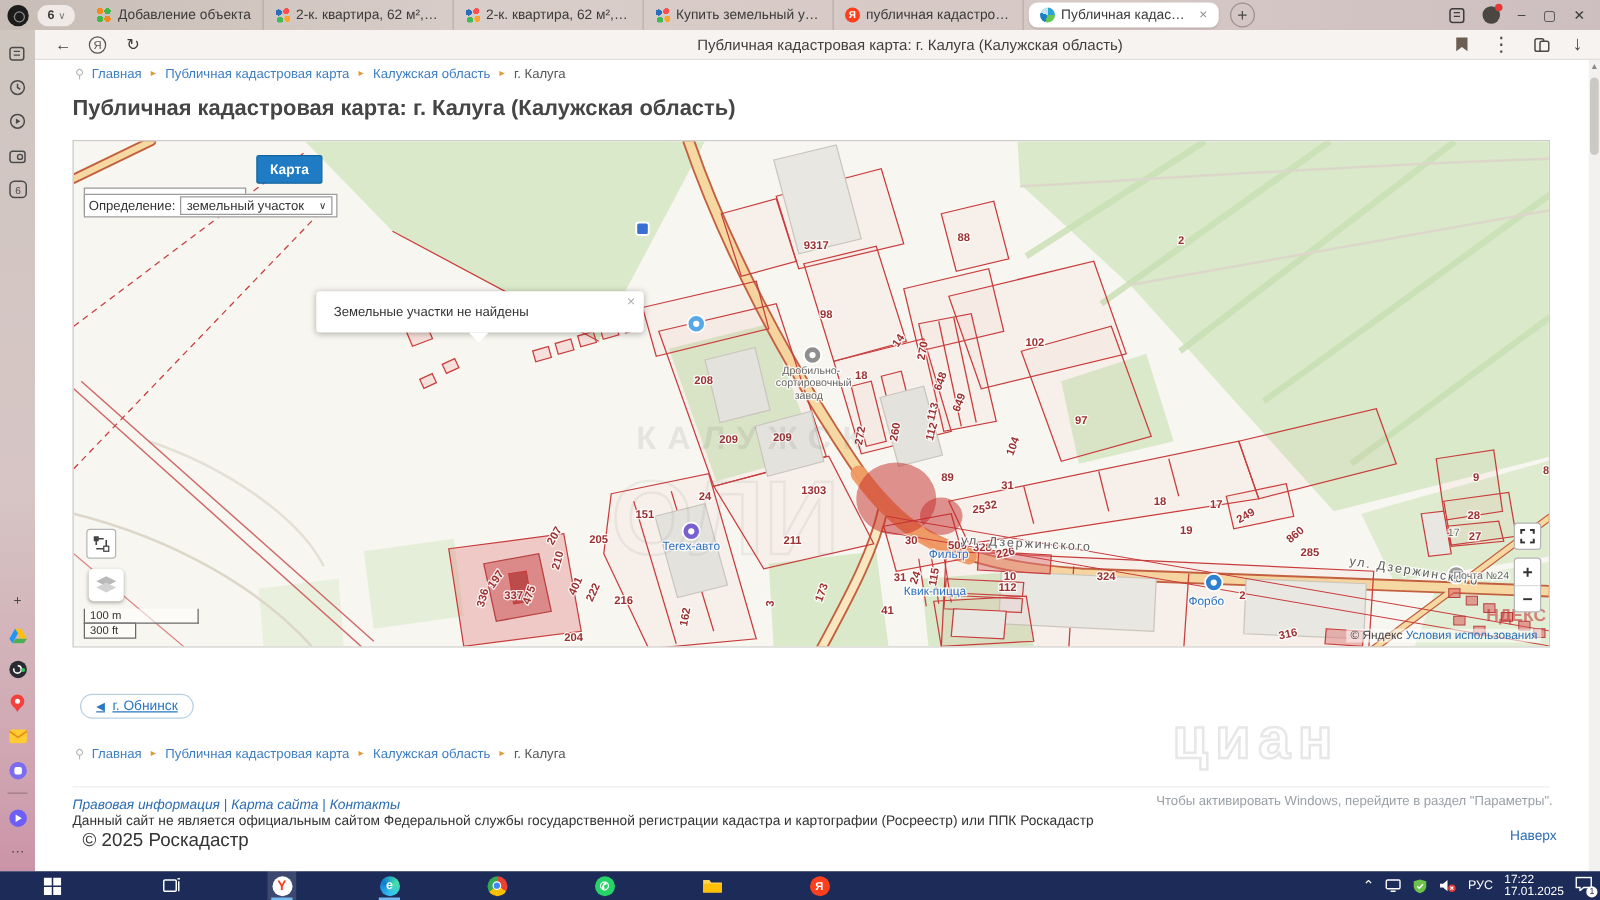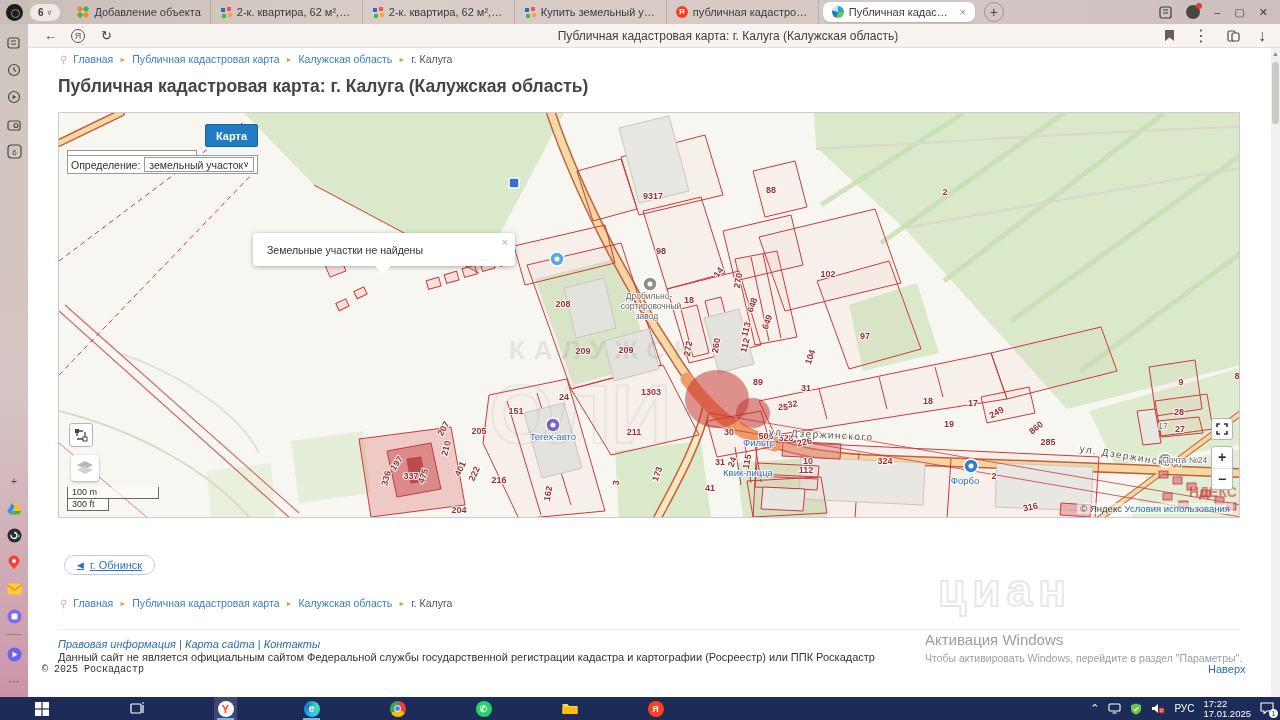--- a/index.html
+++ b/index.html
@@ -79,21 +79,21 @@
   .ml-g { font-size:8.5px; fill:#666; text-anchor:middle; paint-order:stroke; stroke:rgba(255,255,255,.85); stroke-width:2px; }
   .ml-w1 { font-size:26px; font-weight:bold; fill:rgba(110,110,110,.13); letter-spacing:9px; }
   .ml-w2 { font-size:84px; font-weight:bold; fill:none; stroke:rgba(120,120,120,.10); stroke-width:2px; }
   .ml-w3 { font-size:14px; font-weight:bold; fill:rgba(195,40,40,.55); }
 
   .msearch { position:absolute; left:8px; top:12px; display:flex; }
   .msearch input { width:130px; height:21px; border:1px solid #979797; font-size:10px; padding:0 22px; color:#444;margin-top:25px; }
   .msearch input::placeholder { color:#999; }
   .btn-find { height:23px; margin:-1px 0 0 8px; background:#1e7bc4; border:1px solid #15669f; color:#fff; font-size:11px; font-weight:bold; padding:0 10px; border-radius:2px; }
   .mfilter { position:absolute; left:8px; top:42px; background:#fff; border:1px solid #9b9b9b; height:19px; display:flex; align-items:center; font-size:10.5px; color:#333; padding:0 3px; gap:4px; }
-  .mselect { border:1px solid #9b9b9b; height:15px; display:flex; align-items:center; padding:0 4px; background:#fff; }
+  .mselect { border:1px solid #9b9b9b; height:15px; display:flex; align-items:center; padding:0 4px; gap:12px; background:#fff; }
   .mselect .chev { font-size:8px; color:#333; }
 
   .tooltip { position:absolute; left:194px; top:120px; width:262px; height:33px; background:#fff; border-radius:3px; box-shadow:0 1px 5px rgba(0,0,0,.3); font-size:10.5px; color:#333; display:flex; align-items:center; padding:0 14px; }
   .tooltip .tclose { position:absolute; right:7px; top:3px; color:#aaa; font-size:11px; }
   .tooltip:after { content:""; position:absolute; left:122px; bottom:-8px; border:8px solid transparent; border-top-color:#fff; border-bottom:none; }
 
   .ctl { position:absolute; background:#fff; border:1px solid #b5b5b5; border-radius:3px; display:flex; align-items:center; justify-content:center; }
   .ctl.measure { left:10px; top:310px; width:24px; height:24px; }
   .ctl.layers { left:12px; top:342px; width:28px; height:26px; border:none; box-shadow:0 1px 3px rgba(0,0,0,.3); border-radius:4px; }
   .ctl.fullscr { left:1152px; top:305px; width:22px; height:22px; }
@@ -108,21 +108,21 @@
   .attr a { color:#2a6eb5; text-decoration:none; }
 
   .btn-city { position:absolute; left:36px; top:507px; height:20px; border:1px solid #b9cfe2; border-radius:11px; display:inline-flex; align-items:center; gap:6px; padding:0 12px; font-size:11px; color:#2a77c0; background:#fff; }
   .btn-city .arr { font-size:9px; }
   .crumbs2 { top:549px; }
   .crumbs1 { top:5px; }
   .footrule { position:absolute; left:30px; top:581px; width:1182px; border-top:1px solid #f0eeec; }
   .flinks { position:absolute; left:30px; top:590px; font-size:11px; color:#2b6cb3; }
   .flinks a { color:#2b6cb3; text-decoration:none;font-style:italic; }
   .fdisc { position:absolute; left:30px; top:603px; font-size:11px; color:#333; }
-  .fcopy { position:absolute; left:14px; top:616px; font-size:10px; color:#333;font-family:Liberation Mono, monospace; }
+  .fcopy { position:absolute; left:38px; top:616px; font-size:15px; color:#333; }
   .toplink { position:absolute; left:1180px; top:615px; font-size:11px; color:#2b6cb3; text-decoration:none; }
   .activation { position:absolute; left:897px; top:583px; color:#9aa0a6; }
   .activation .at { font-size:15px; }
   .activation .as { font-size:10.5px; margin-top:4px; }
   .cian-ghost { position:absolute; left:910px; top:515px; font-size:46px; font-weight:bold; color:transparent; -webkit-text-stroke:2px rgba(185,185,185,.35); letter-spacing:6px; }
 
   .scrollbar { position:absolute; right:0; top:48px; width:9px; height:649px; background:#f3f1ef; }
   .scrollbar .thumb { position:absolute; left:1px; top:14px; width:7px; height:62px; background:#ccc8c4; border-radius:4px; }
   .scrollbar .up { position:absolute; left:1px; top:2px; font-size:7px; color:#8a8a8a; }
 </style>
@@ -586,21 +586,20 @@
       <span>|</span>
       <a href="#">Карта сайта</a>
       <span>|</span>
       <a href="#">Контакты</a>
     </div>
     <div class="fdisc">Данный сайт не является официальным сайтом Федеральной службы государственной регистрации кадастра и картографии (Росреестр) или ППК Роскадастр</div>
     <div class="fcopy">© 2025 Роскадастр</div>
     <a class="toplink" href="#">Наверх</a>
 
     <div class="activation">
-      <div class="at">Активация Windows</div>
       <div class="as">Чтобы активировать Windows, перейдите в раздел "Параметры".</div>
     </div>
   </div>
 
   <div class="scrollbar">
     <span class="up">▲</span>
     <div class="thumb"></div>
   </div>
 
   <div class="taskbar">

